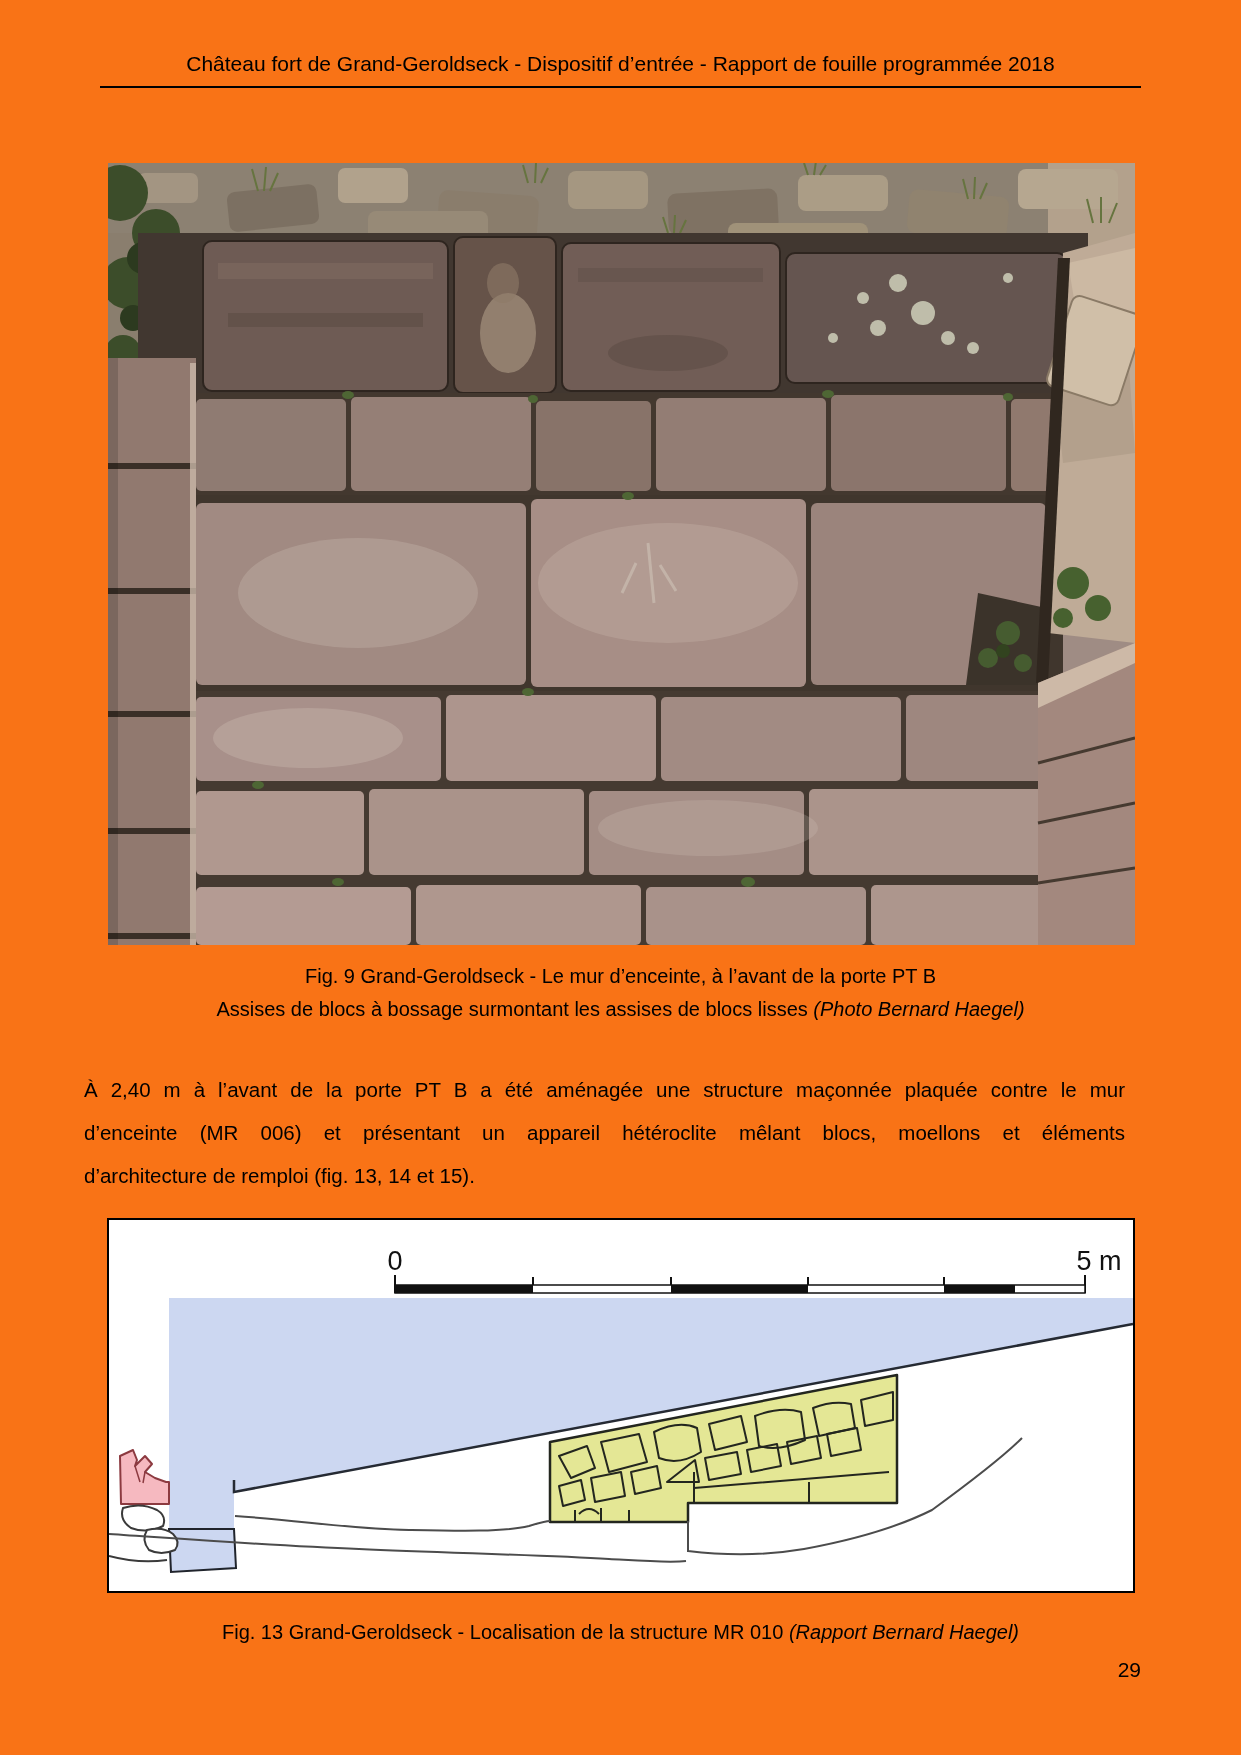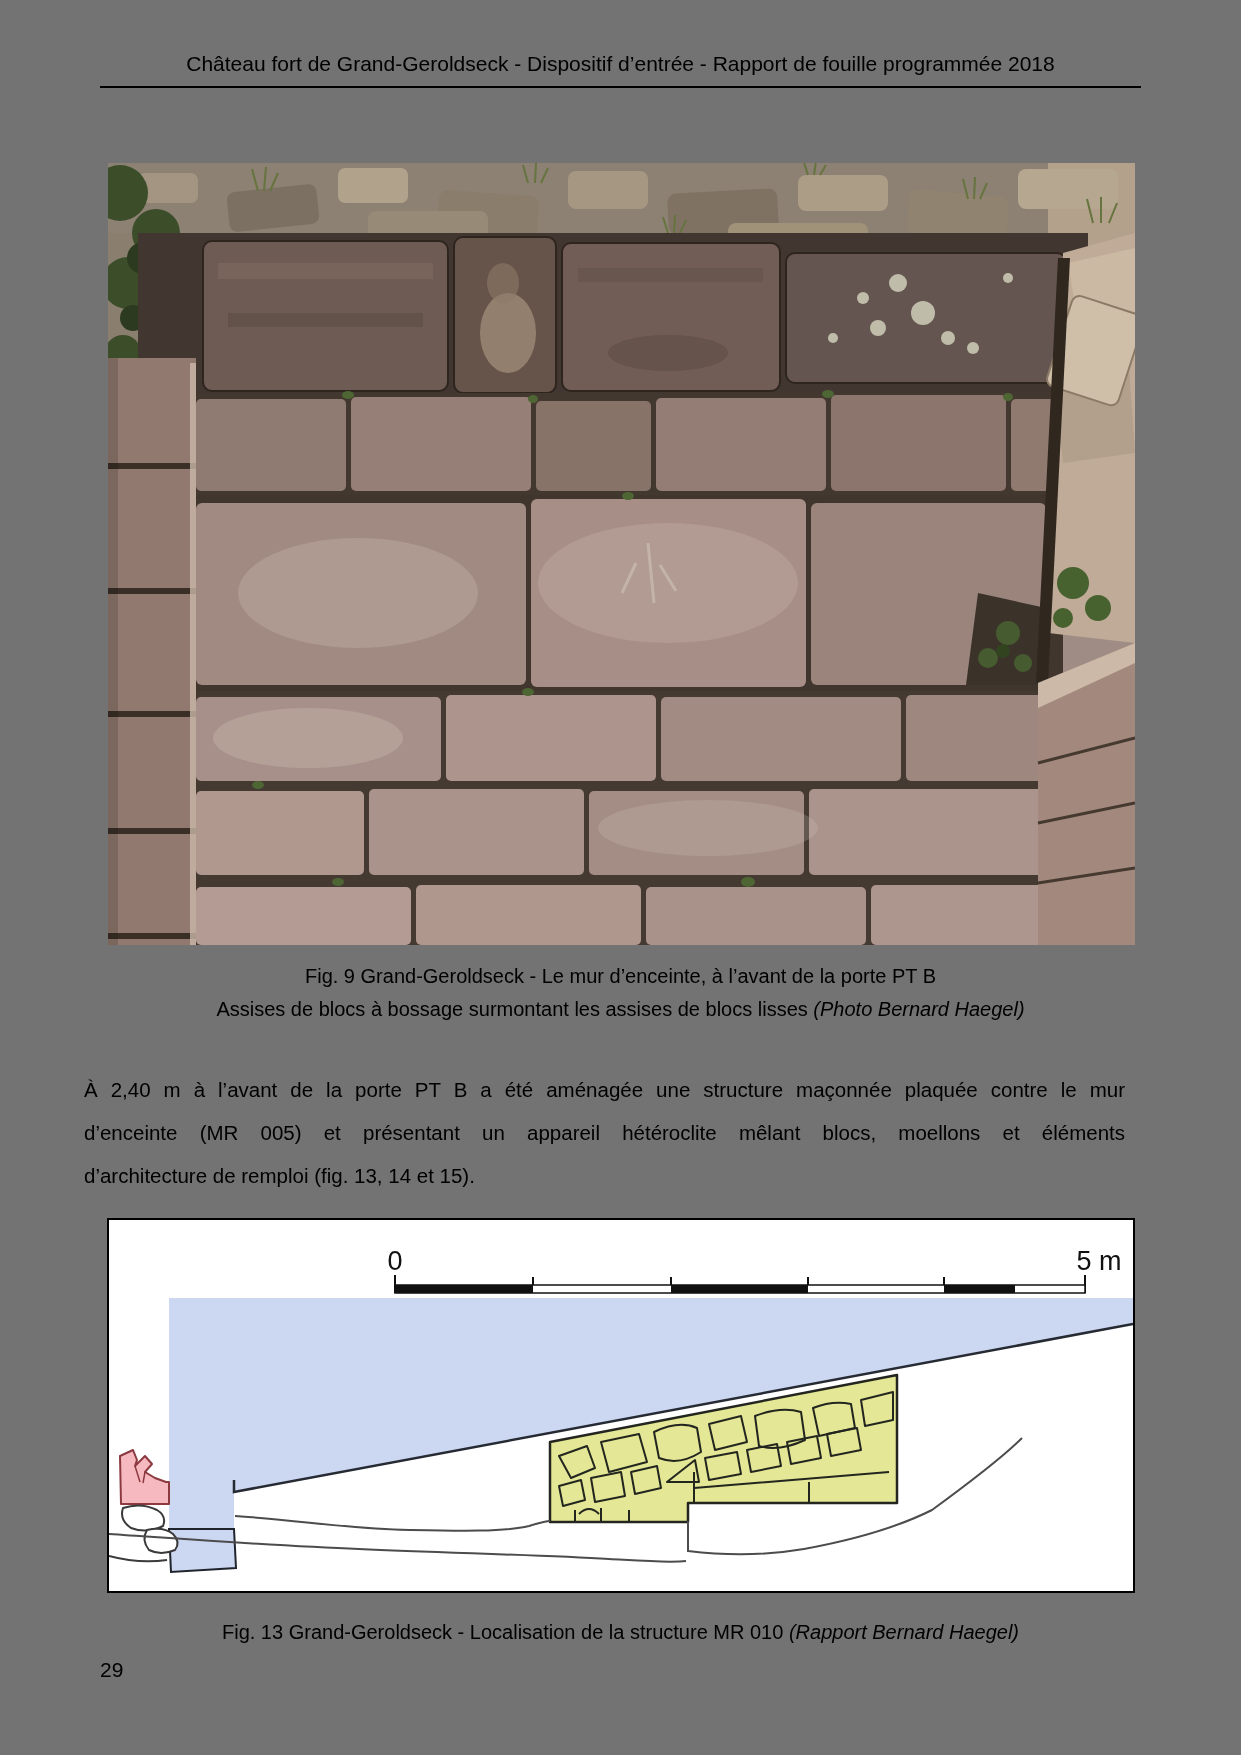--- a/index.html
+++ b/index.html
@@ -1,17 +1,17 @@
 <!DOCTYPE html>
 <html style="--wall-blue: #ccd7f1; --structure-yellow: #e4e795; --masonry-pink: #f6b9c0; --outline: #23261f;"><head>
 <meta charset="utf-8">
 <style>
   html,body{margin:0;padding:0;background:#e8e8e8;}
   .page{
-    position:relative; width:1241px; height:1755px; background:#737373;
+    position:relative; width:1241px; height:1755px; background:#f97316;
     font-family:"Liberation Sans", sans-serif; color:#000; margin:0 auto; overflow:hidden;
   }
   .header-title{
     position:absolute; top:52px; left:100px; width:1041px;
     text-align:center; font-size:21px; letter-spacing:0;
   }
   .header-rule{
     position:absolute; top:86px; left:100px; width:1041px; height:0;
     border-top:2px solid #000;
   }
@@ -23,21 +23,21 @@
   .it{ font-style:italic;margin-top:17px; }
   .body-par{ position:absolute; top:1068px; left:84px; width:1041px; font-size:20.5px; }
   .jline{ height:43px; line-height:43px; text-align:justify; text-align-last:justify; }
   .jline.last{ text-align:left; text-align-last:left; }
   .fig13{
     position:absolute; top:1218px; left:107px; width:1024px; height:371px;
     border:2px solid #000; margin:0; background:#fff; box-sizing:content-box;
   }
   .fig13 svg{ display:block; }
   .fig13 text{ font-family:"Liberation Sans", sans-serif; font-size:27px; fill:#111; }
-  .page-number{ position:absolute; top:1658px; left:100px; width:1041px; font-size:21px; }
+  .page-number{ position:absolute; top:1658px; left:100px; width:1041px; text-align:right; font-size:21px; }
 </style>
 </head>
 <body>
 
 <div class="page">
 
   <div class="header-title">Château fort de Grand-Geroldseck - Dispositif d’entrée - Rapport de fouille programmée 2018</div>
   <div class="header-rule"></div>
 
   <figure class="photo-fig">
@@ -200,21 +200,21 @@
     </svg>
   </figure>
 
   <div class="caption cap12">
     <div>Fig. 9 Grand-Geroldseck - Le mur d’enceinte, à l’avant de la porte PT B</div>
     <div><span>Assises de blocs à bossage surmontant les assises de blocs lisses </span><span class="it">(Photo Bernard Haegel)</span></div>
   </div>
 
   <div class="body-par">
     <div class="jline">À 2,40 m à l’avant de la porte PT B a été aménagée une structure maçonnée plaquée contre le mur</div>
-    <div class="jline">d’enceinte (MR 005) et présentant un appareil hétéroclite mêlant blocs, moellons et éléments</div>
+    <div class="jline">d’enceinte (MR 006) et présentant un appareil hétéroclite mêlant blocs, moellons et éléments</div>
     <div class="jline last">d’architecture de remploi (fig. 13, 14 et 15).</div>
   </div>
 
   <figure class="fig13">
     <svg viewBox="0 0 1024 371" width="1024" height="371" aria-hidden="true">
 
       <g>
         <text x="286" y="50" text-anchor="middle">0</text>
         <text x="990" y="50" text-anchor="middle">5 m</text>
         <g stroke="#111" stroke-width="2">

